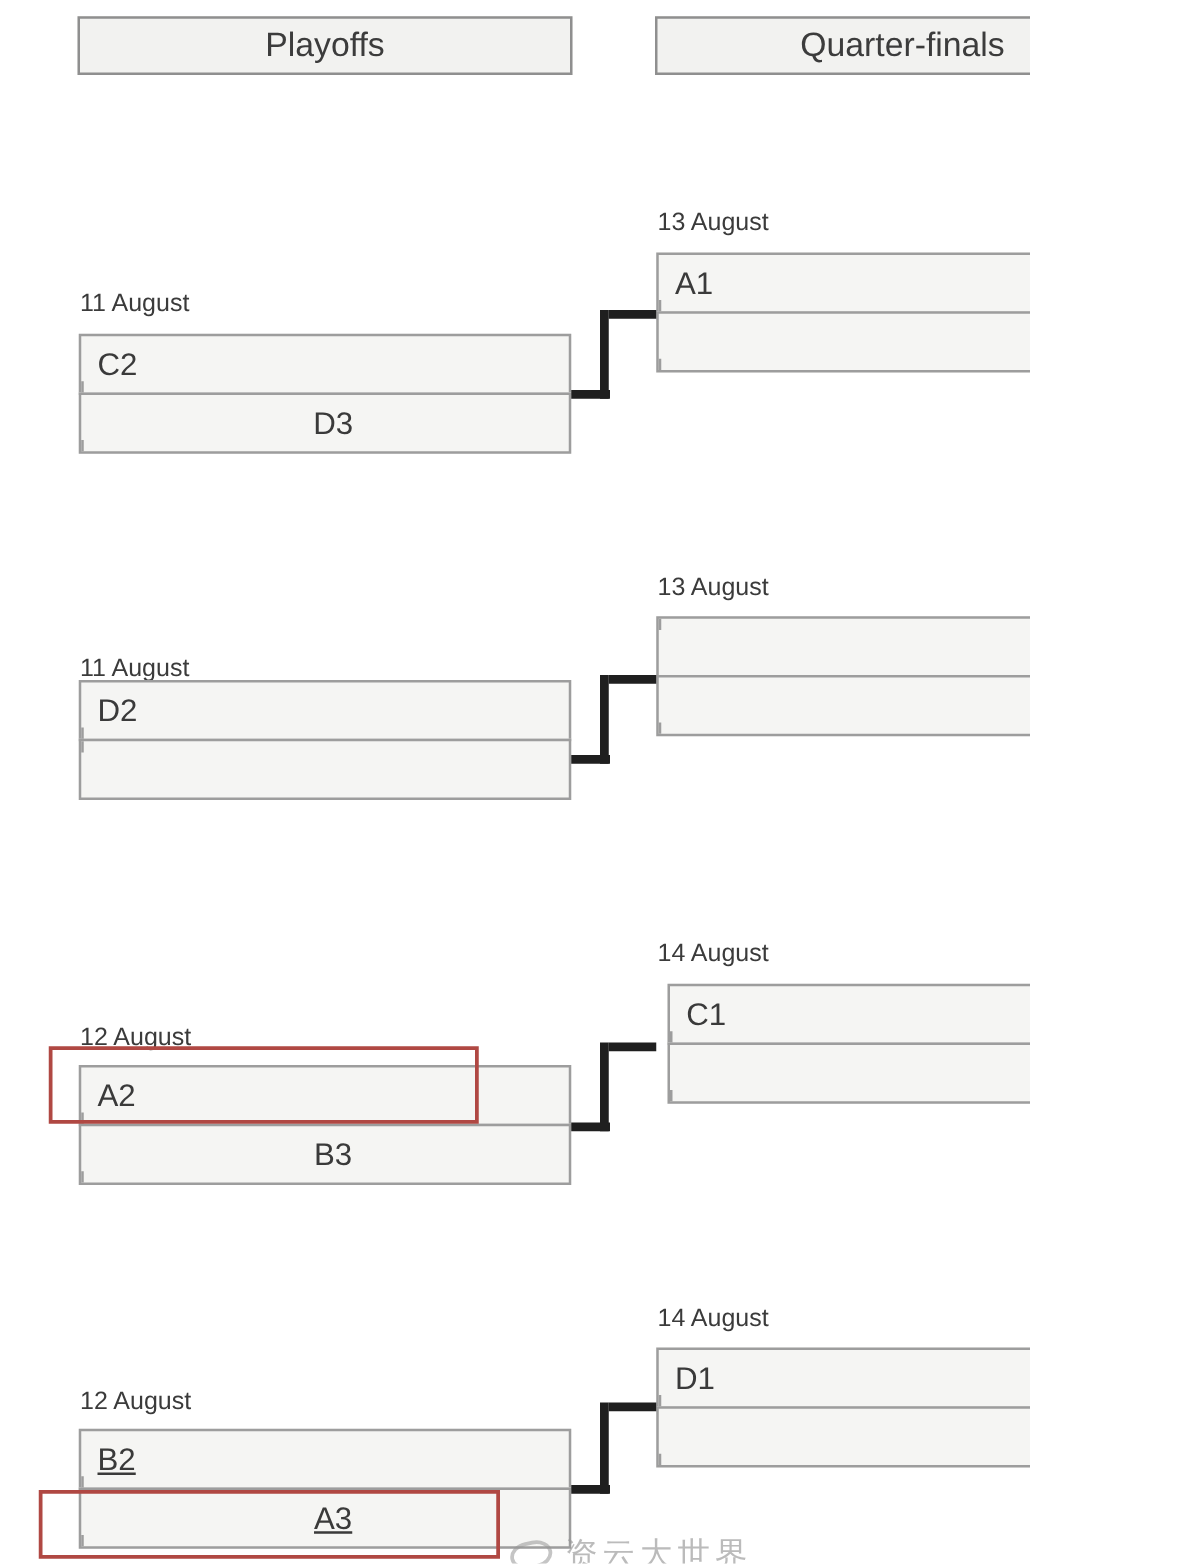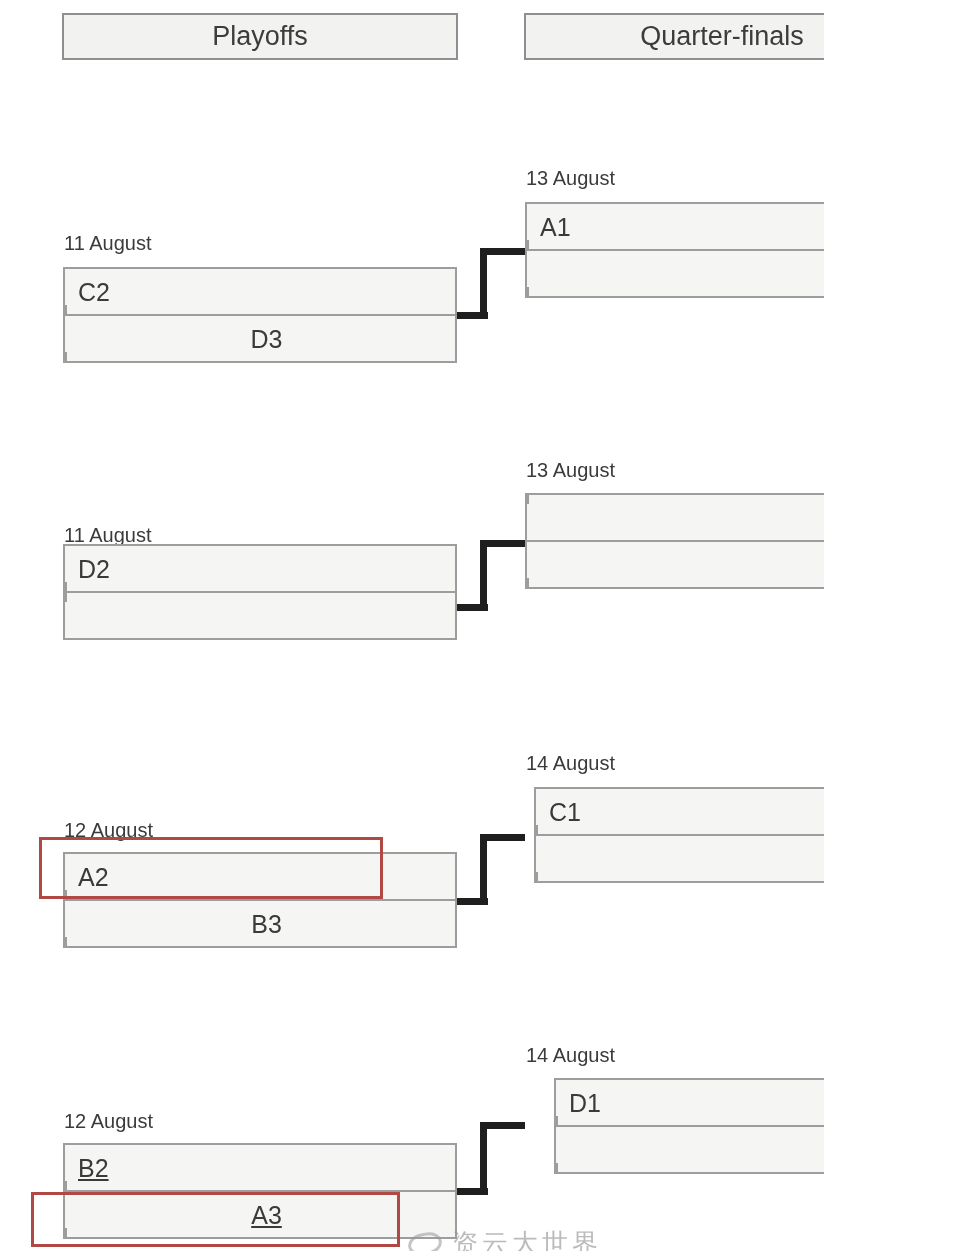--- a/index.html
+++ b/index.html
@@ -129,21 +129,21 @@
       <div class="team">C1</div>
       <div class="score"></div>
     </div>
     <div class="row">
       <div class="team"></div>
       <div class="score"></div>
     </div>
   </div>
 
   <div class="date" style="left:526px;top:1040px;">14 August</div>
-  <div class="tbl" style="left:525px;top:1078px;margin-left:29px;">
+  <div class="tbl" style="left:525px;top:1078px;">
     <div class="row">
       <div class="team">D1</div>
       <div class="score"></div>
     </div>
     <div class="row">
       <div class="team"></div>
       <div class="score"></div>
     </div>
   </div>
 

